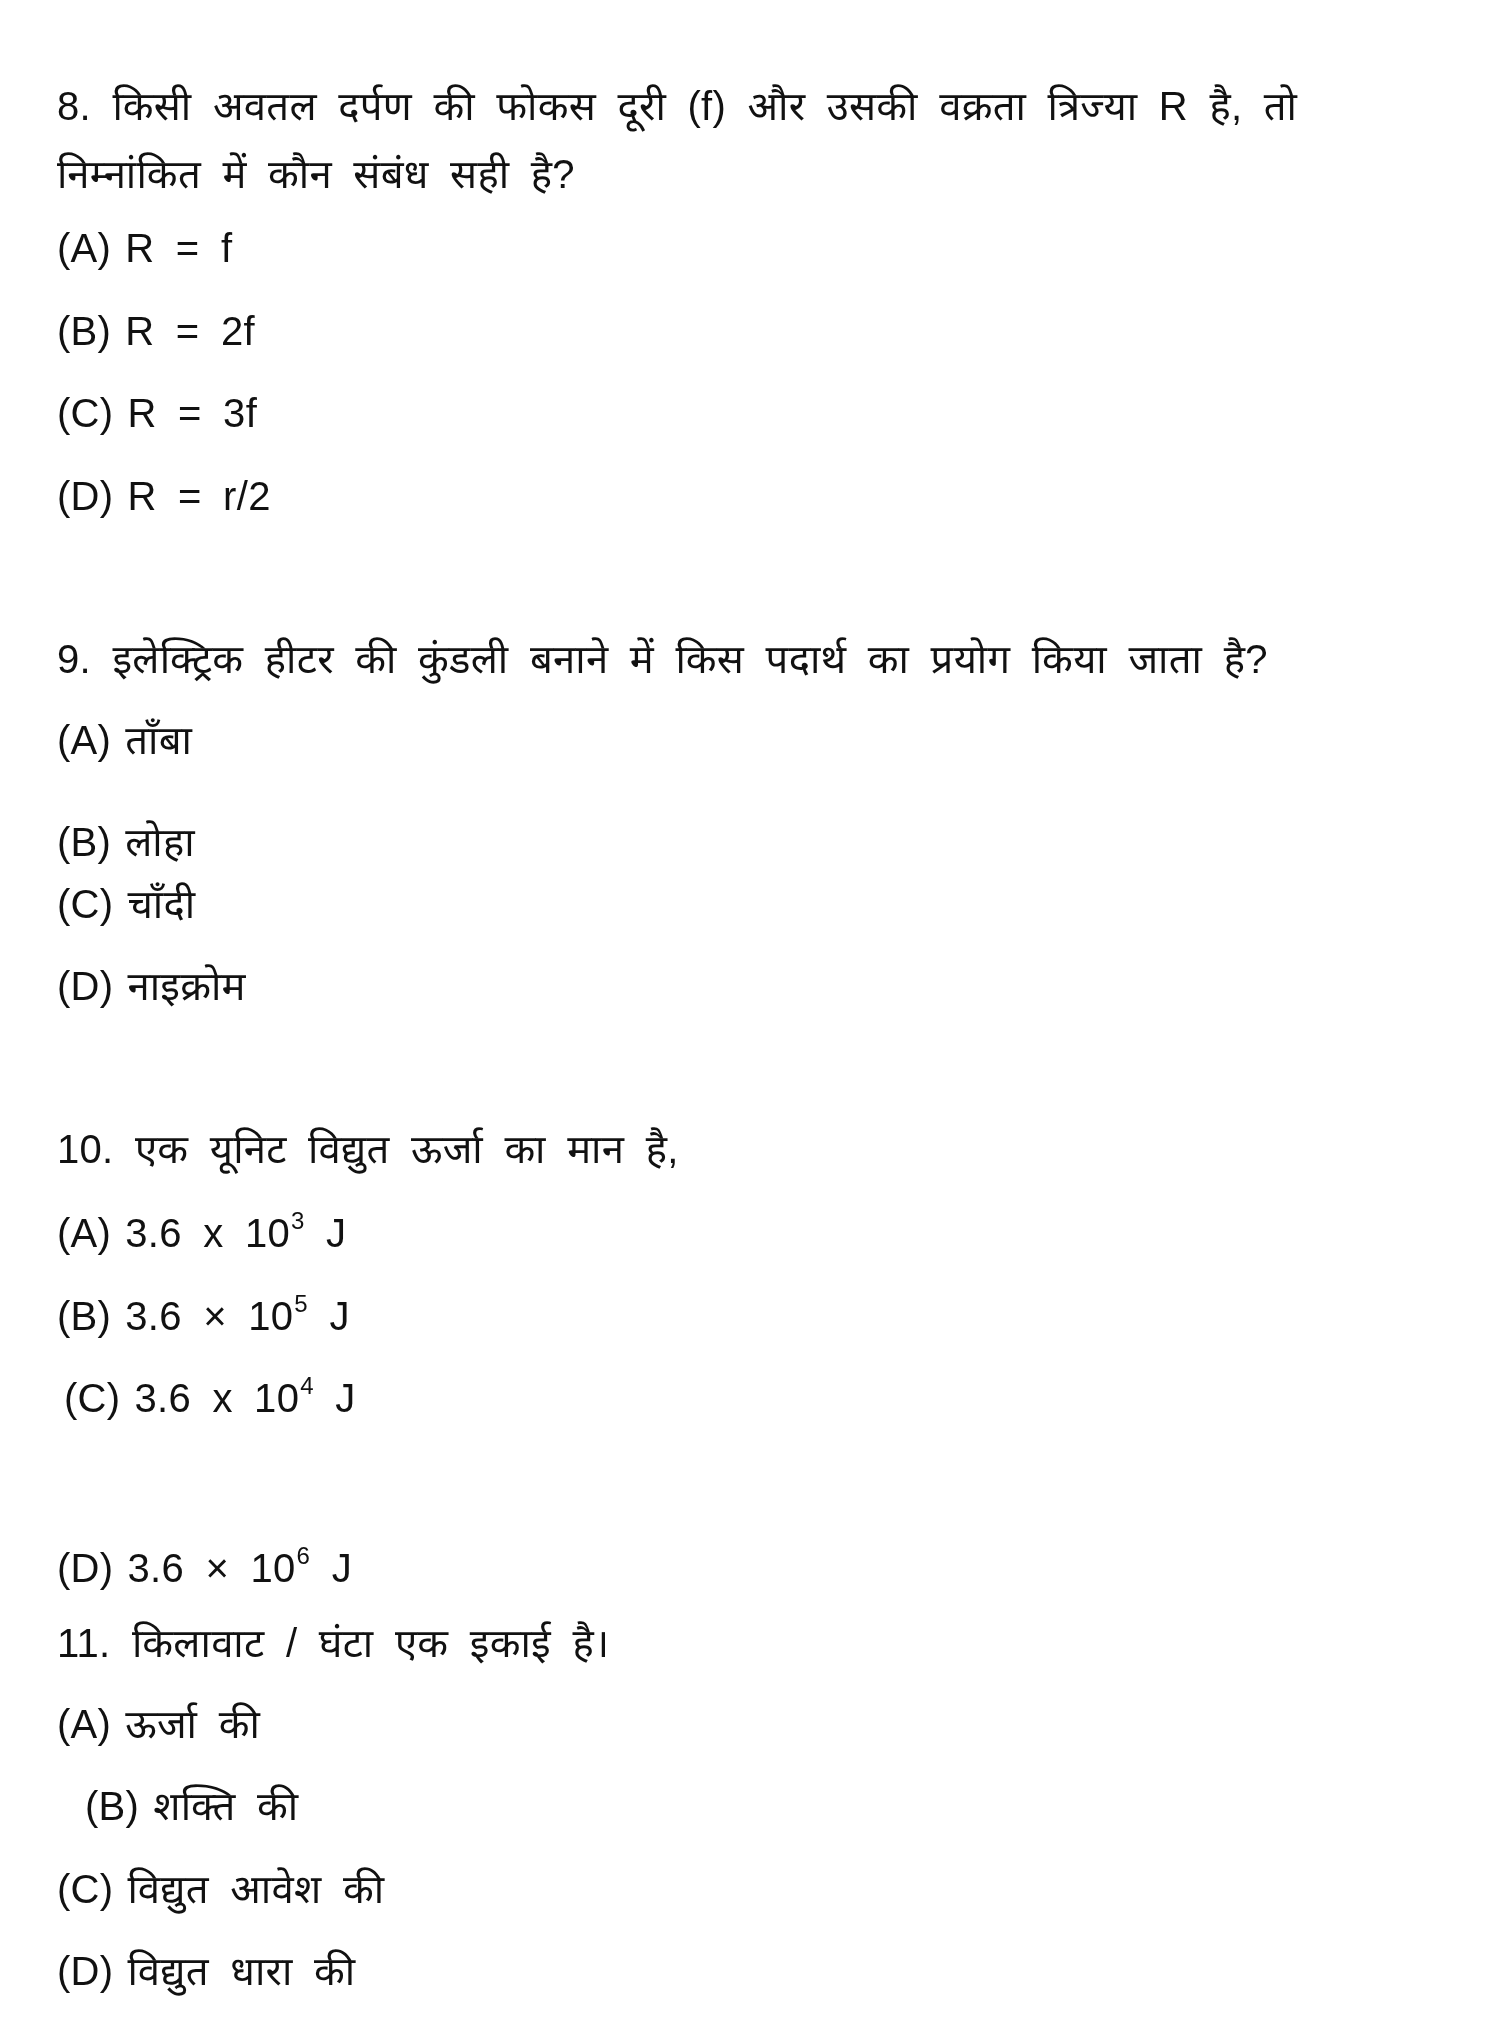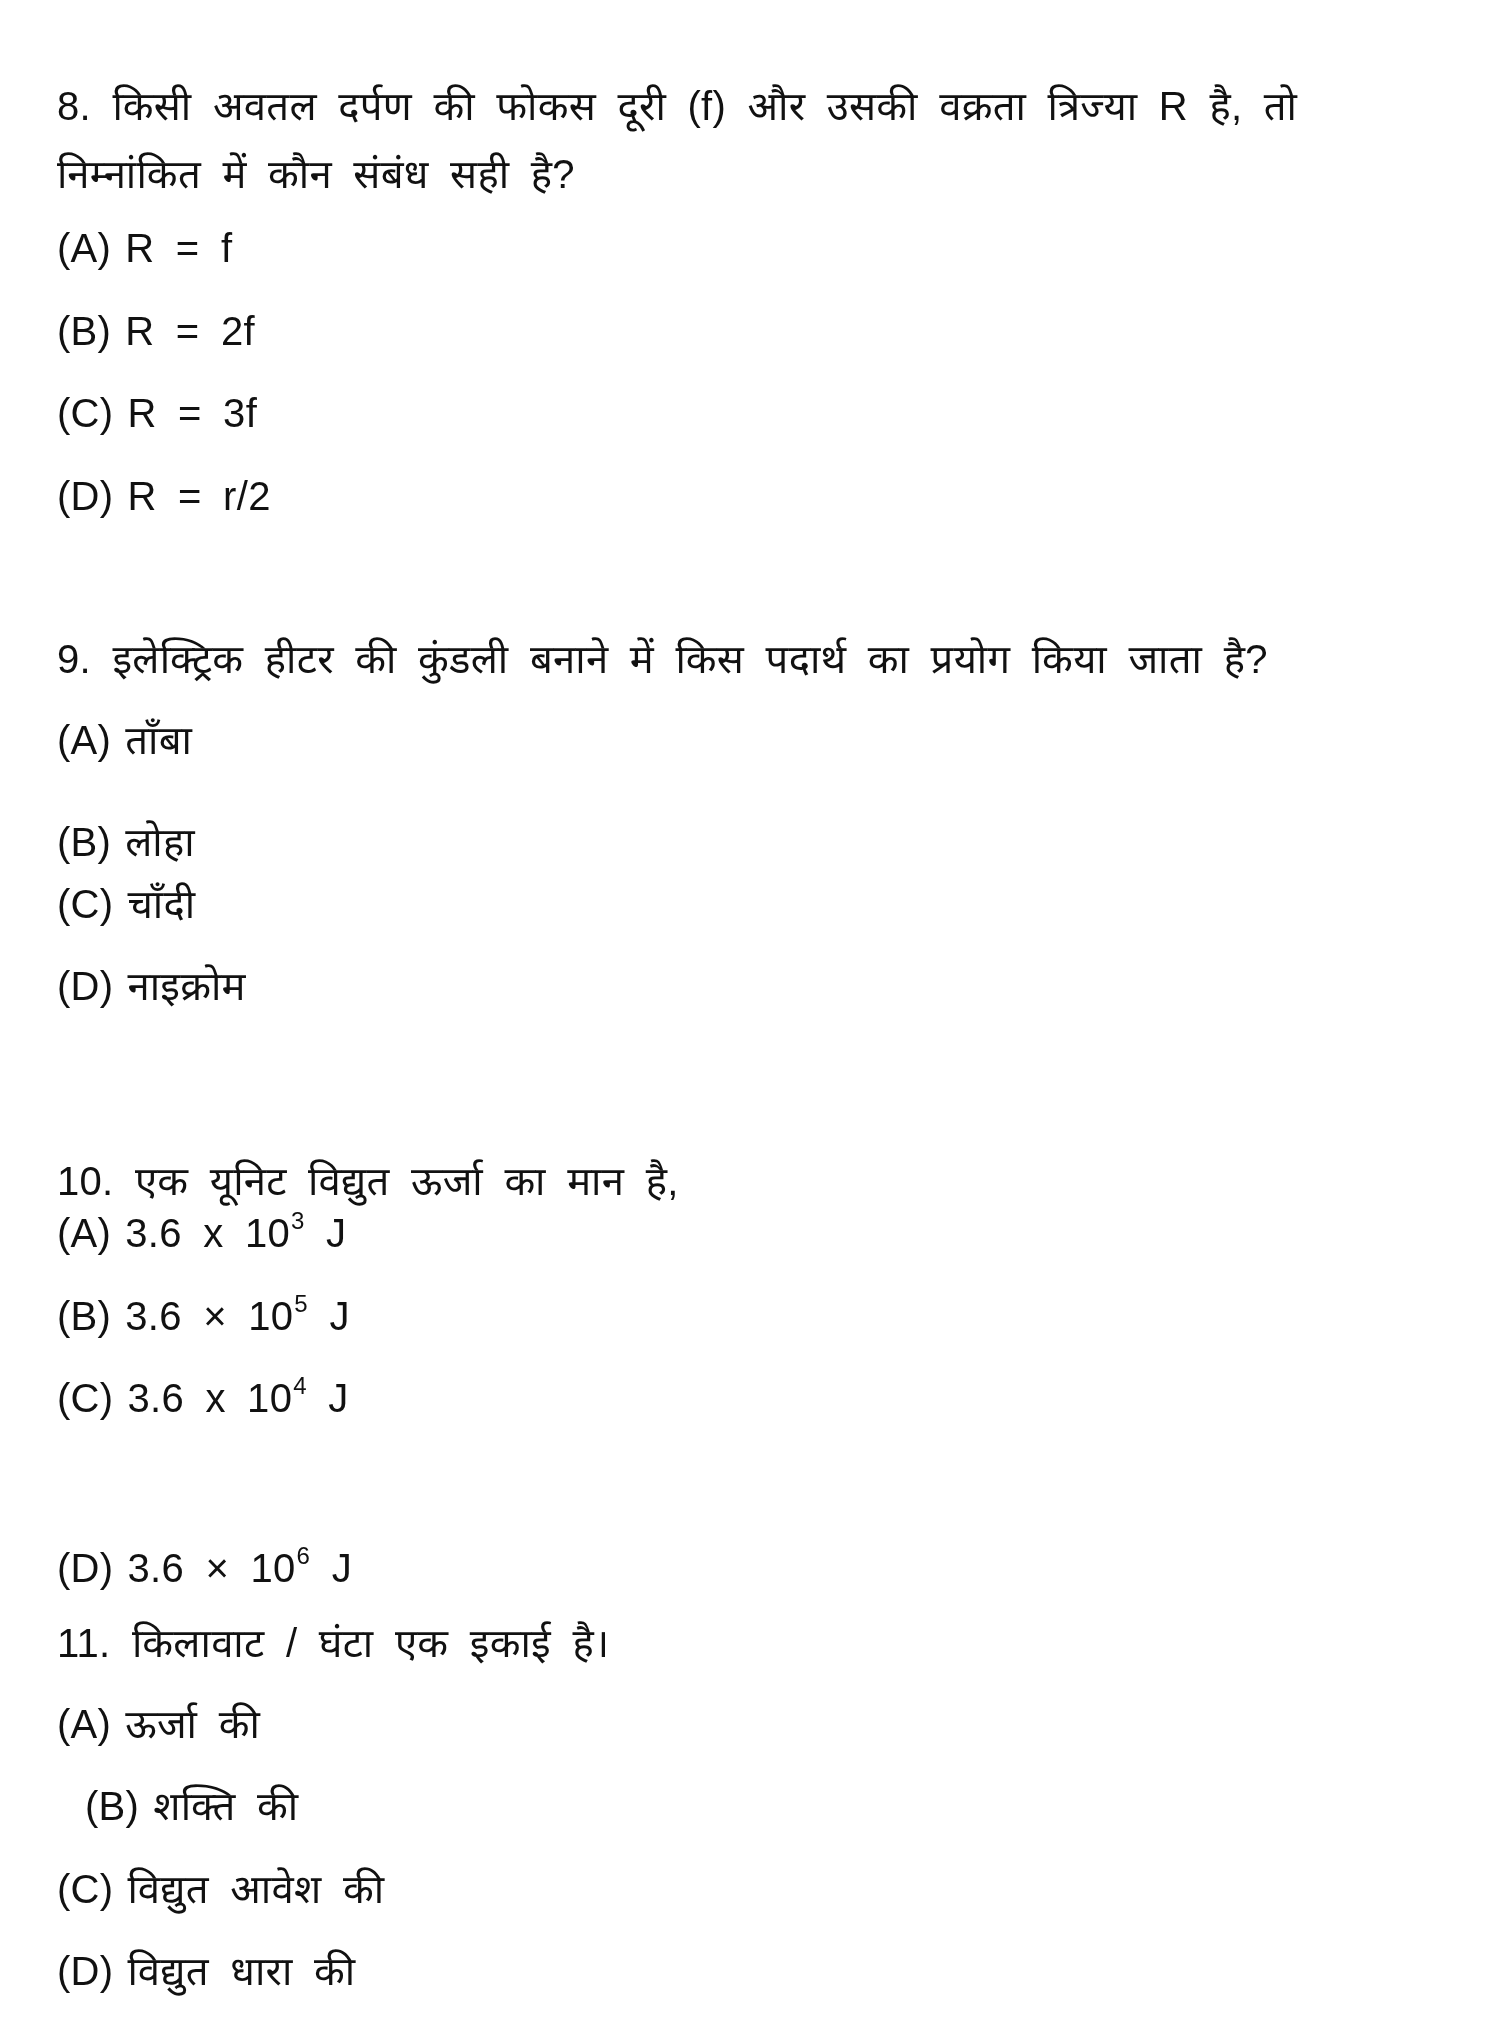--- a/index.html
+++ b/index.html
@@ -43,37 +43,37 @@
 <div class="line opt" style="top:798px;margin-top:20px;">
   <span class="lbl">(B)</span><span>लोहा</span>
 </div>
 <div class="line opt" style="top:880px;">
   <span class="lbl">(C)</span><span>चाँदी</span>
 </div>
 <div class="line opt" style="top:962px;">
   <span class="lbl">(D)</span><span>नाइक्रोम</span>
 </div>
 
-<div class="line" style="top:1125px;margin-top:32px;">
+<div class="line" style="top:1125px;">
   <span>10.</span>
   <span>एक यूनिट विद्युत ऊर्जा का मान है,</span>
 </div>
 <div class="line opt" style="top:1209px;">
   <span class="lbl">(A)</span><span>3.6</span>
   <span>x</span>
   <span>10</span><sup>3</sup>
   <span>J</span>
 </div>
 <div class="line opt" style="top:1292px;">
   <span class="lbl">(B)</span><span>3.6</span>
   <span>×</span>
   <span>10</span><sup>5</sup>
   <span>J</span>
 </div>
-<div class="line opt" style="top:1374px;">
+<div class="line opt" style="top:1374px;margin-left:7px;">
   <span class="lbl">(C)</span><span>3.6</span>
   <span>x</span>
   <span>10</span><sup>4</sup>
   <span>J</span>
 </div>
 <div class="line opt" style="top:1544px;">
   <span class="lbl">(D)</span><span>3.6</span>
   <span>×</span>
   <span>10</span><sup>6</sup>
   <span>J</span>

